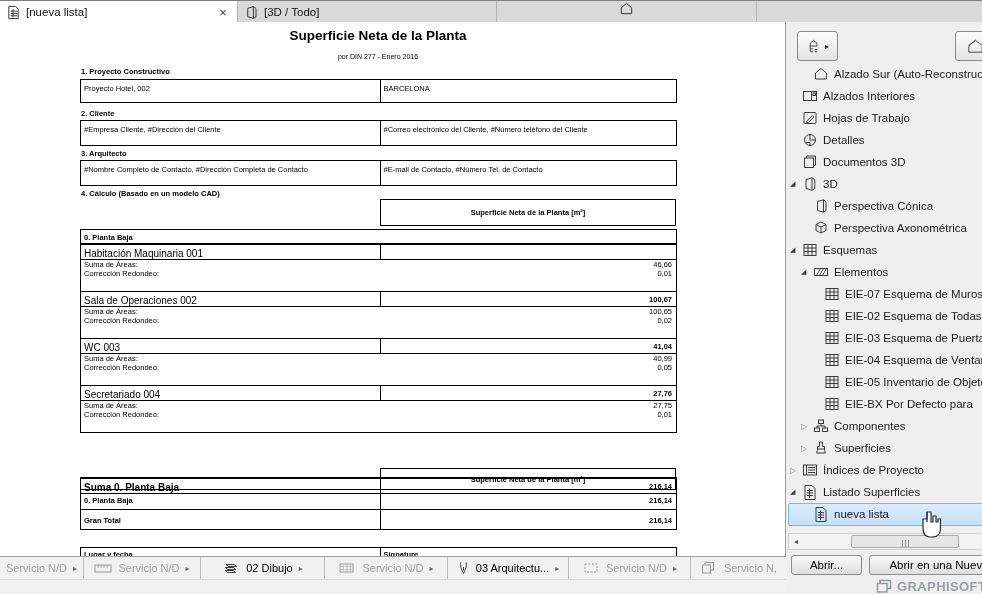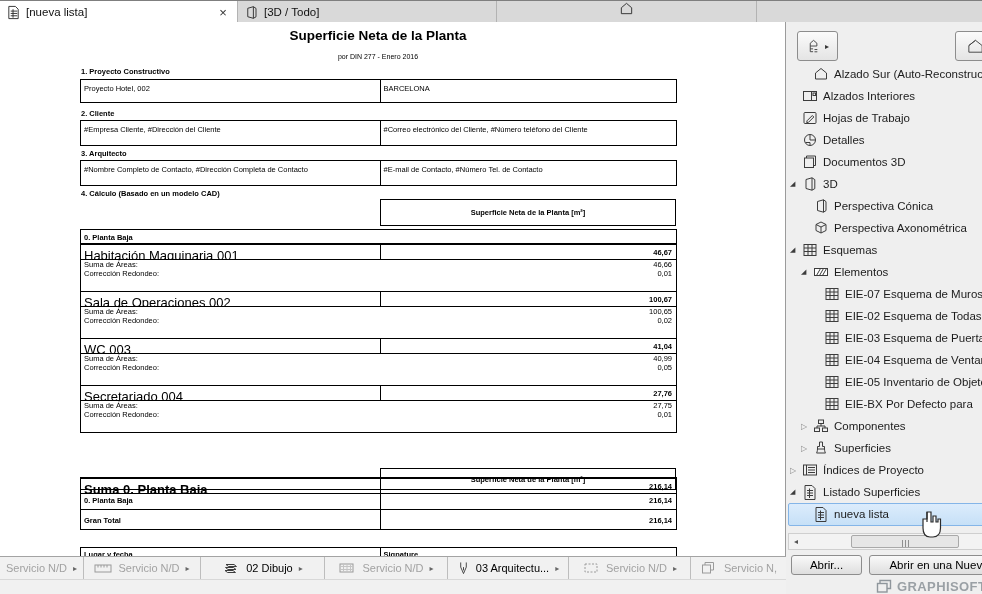--- a/index.html
+++ b/index.html
@@ -30,21 +30,21 @@
 
   .ahead { position:absolute; left:380px; width:296px; height:27px; border:1px solid #000;
            display:flex; align-items:center; justify-content:center;
            font-size:7.5px; font-weight:bold; }
 
   .mtable { position:absolute; left:80px; width:597px; }
   .mrow { border:1px solid #000; margin-top:-1px; display:flex; background:#fff; }
   .mrow.first { margin-top:0; }
   .storeyhdr { height:16px; padding:3px 3px 0 3px; font-size:7.5px; font-weight:bold; border-bottom:2px solid #000; }
   .roomrow { height:16px; }
-  .roomrow .rn { width:300px; border-right:1px solid #000; padding:3px 3px 0 3px; font-size:13px; white-space:nowrap; overflow:hidden; }
+  .roomrow .rn { width:300px; border-right:1px solid #000; padding:3px 3px 0 3px; font-size:10px; white-space:nowrap; overflow:hidden; }
   .roomrow .rv { width:296px; padding:3px 4px 0 0; font-size:7.5px; font-weight:bold; text-align:right; }
   .sumbox { height:33px; flex-direction:column; justify-content:flex-start; padding:0 0; }
   .sline { display:flex; justify-content:space-between; font-size:7.5px; padding:0 4px 0 3px; }
   .totrow { height:17px; border-top:2px solid #000;margin-top:44px; }
   .totrow .rn, .totrow .rv { font-weight:bold; }
 
   .sumtbl { position:absolute; left:80px; width:597px; }
   .sumtbl .hd { position:absolute; left:300px; top:0; width:296px; height:22px; border:1px solid #000;
                 display:flex; align-items:center; justify-content:center; font-size:7.5px; font-weight:bold; }
   .sumtbl .srow { position:absolute; left:0; width:597px; height:21px; border:1px solid #000; display:flex; }
@@ -153,21 +153,20 @@
     </div>
 
     <div class="shead" style="top:167px;">4. Cálculo (Basado en un modelo CAD)</div>
     <div class="ahead" style="top:177px;">Superficie Neta de la Planta [m²]</div>
 
     <div class="mtable" style="top:207px;">
       <div class="mrow first storeyhdr" style="display:block;">0. Planta Baja</div>
 
       <div class="mrow roomrow">
         <div class="rn">Habitación Maquinaria 001</div>
-        <div class="rv">46,67</div>
       </div>
       <div class="mrow sumbox">
         <div class="sline">
             <span>Suma de Áreas:</span>
             <span>46,66</span>
           </div>
         <div class="sline">
             <span>Corrección Redondeo:</span>
             <span>0,01</span>
           </div>

